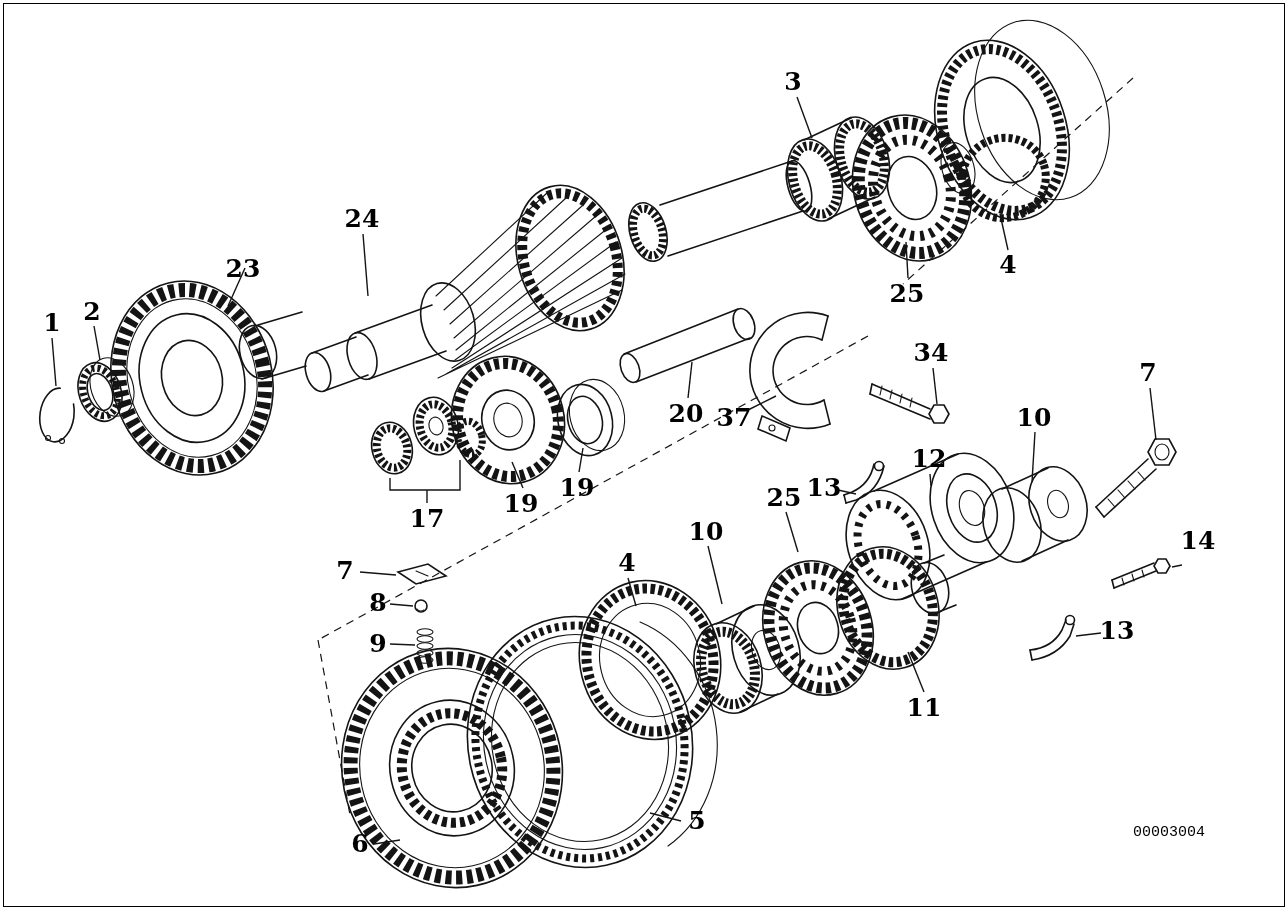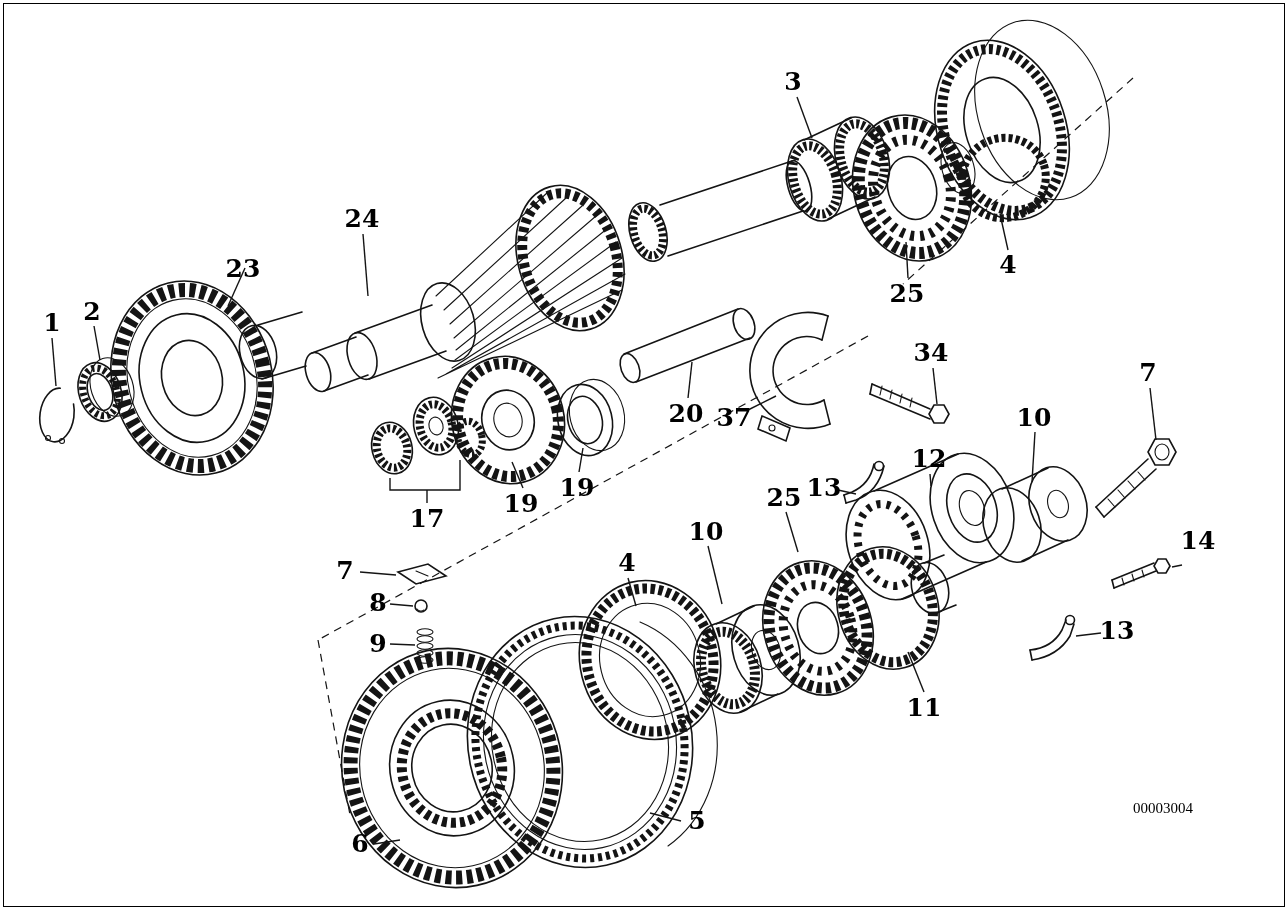--- a/index.html
+++ b/index.html
@@ -1,21 +1,21 @@
 <!DOCTYPE html>
 <html><head>
 <meta charset="utf-8">
 <style>
   html,body{margin:0;padding:0;background:#ffffff}
   .stage{position:relative;width:1288px;height:910px;background:#ffffff;overflow:hidden}
   .frame{position:absolute;inset:3px;border:1px solid #000;pointer-events:none}
   svg.drawing{position:absolute;left:0;top:0}
   .callout{position:absolute;transform:translate(-50%,-50%);font-family:"DejaVu Serif","Liberation Serif",serif;
            font-weight:bold;font-size:25px;color:#000;line-height:1;cursor:pointer;user-select:none}
-  .diagram-id{position:absolute;left:1133px;top:800px;font-family:Liberation Serif, serif;font-size:15px;color:#000}
+  .diagram-id{position:absolute;left:1133px;top:824px;font-family:Liberation Mono, monospace;font-size:15px;color:#000}
   .ln{fill:none;stroke:#141414;stroke-width:1.6;stroke-linecap:round}
   .ln2{fill:none;stroke:#141414;stroke-width:1.1;stroke-linecap:round}
   .teeth{fill:none;stroke:#141414}
   .dash{fill:none;stroke:#141414;stroke-width:1.2;stroke-dasharray:8 6}
   .lead{fill:none;stroke:#141414;stroke-width:1.4}
 </style>
 </head>
 <body>
 
 <div class="stage">

